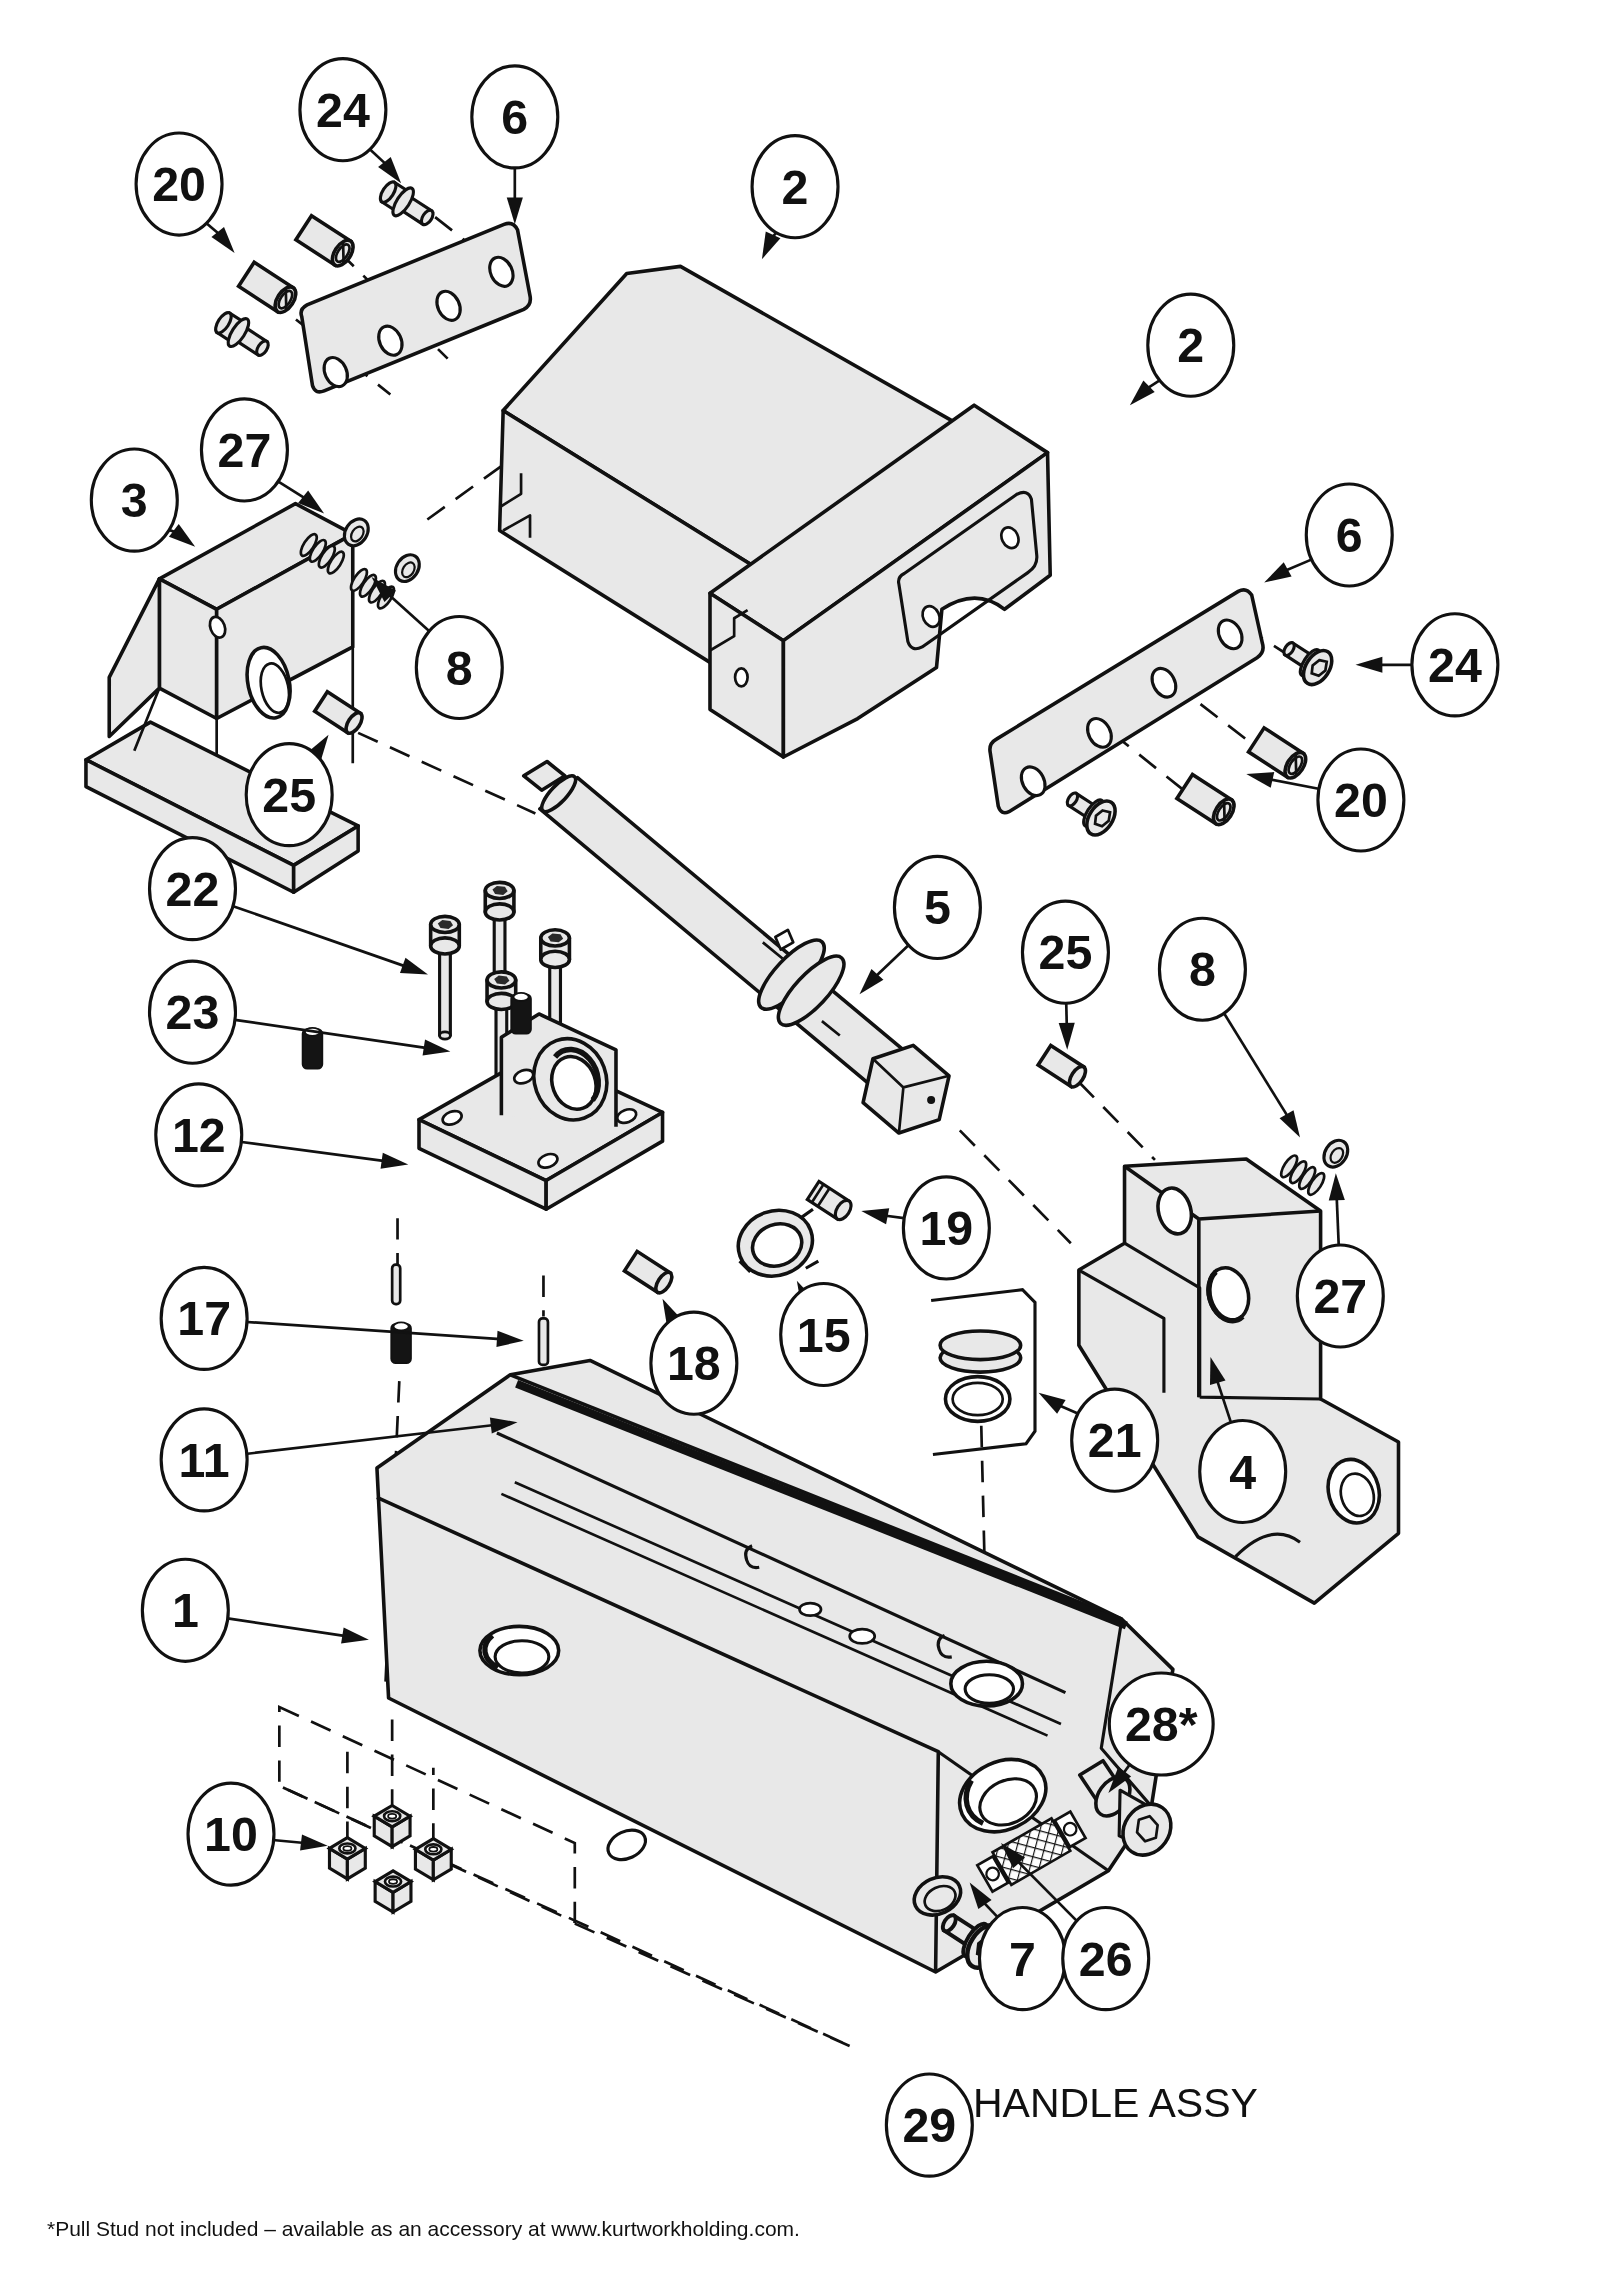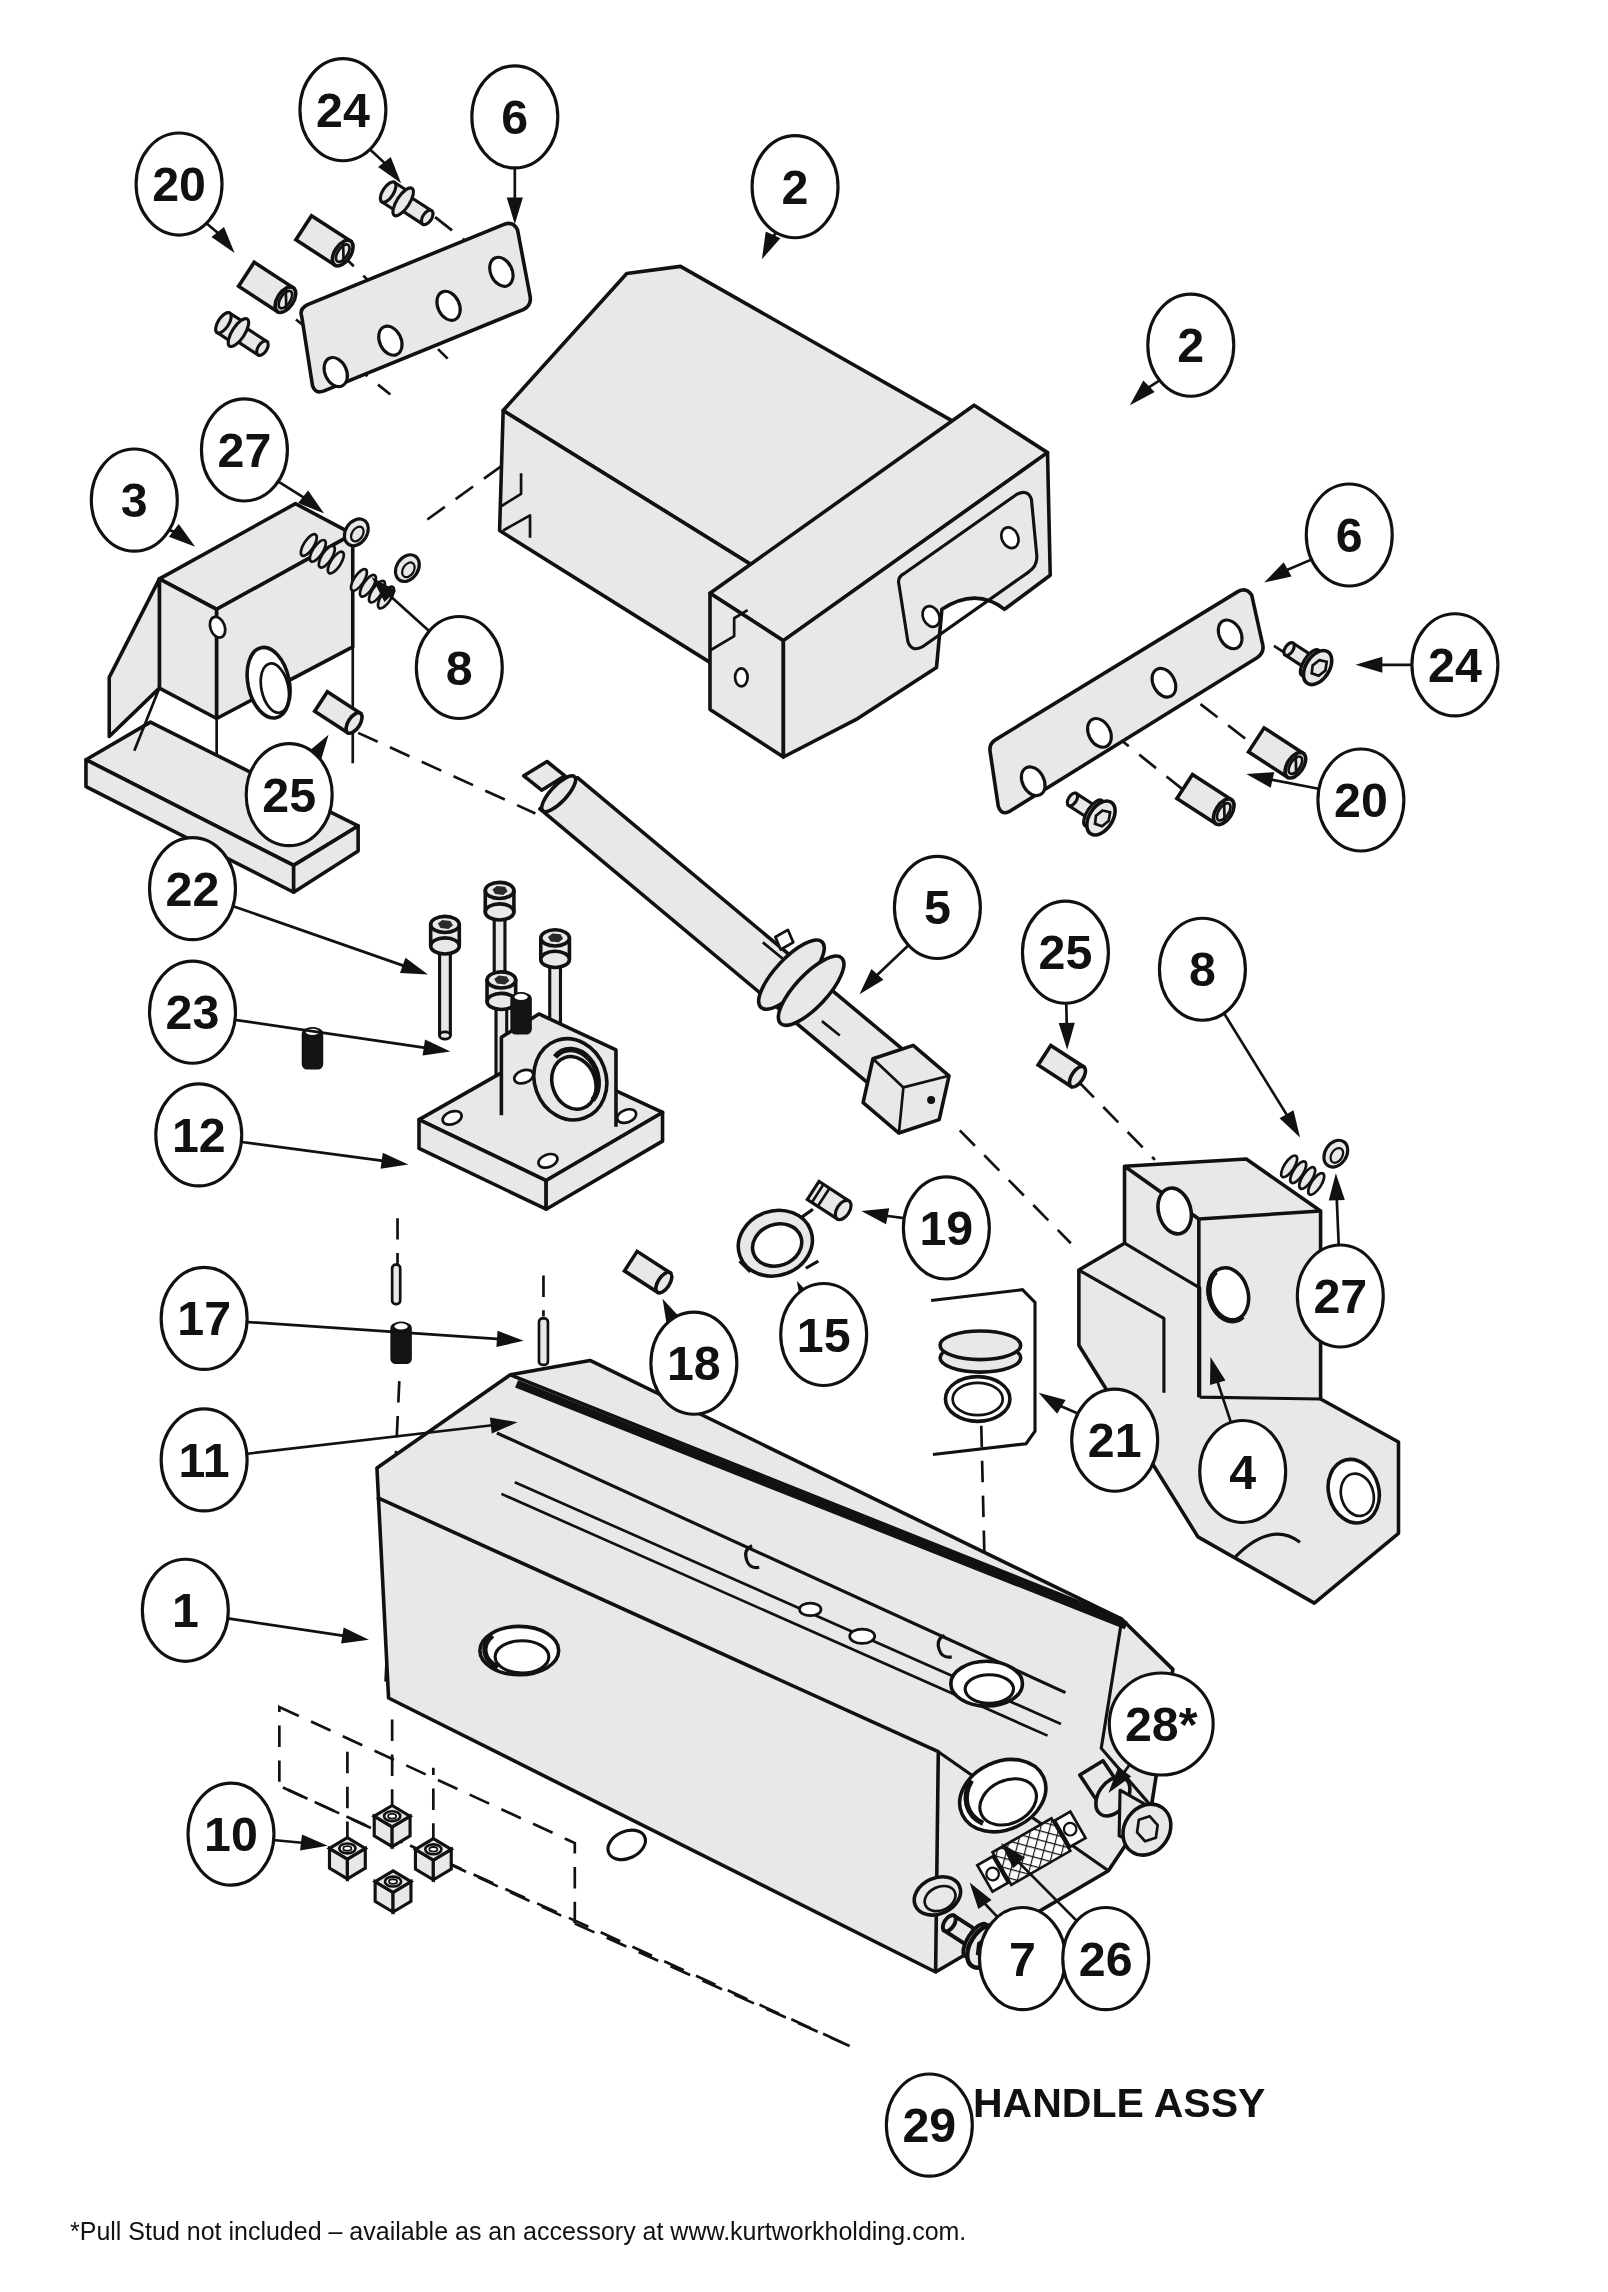--- a/index.html
+++ b/index.html
@@ -1,21 +1,21 @@
 <!DOCTYPE html>
 <html style="font-size:14.3px"><head>
 <meta charset="utf-8">
 <style>
   html,body{margin:0;padding:0;background:#888;}
   #page{position:relative;width:1608px;height:2293px;background:#ffffff;overflow:hidden;
         font-family:"Liberation Sans", sans-serif;}
   #diagram{position:absolute;left:0;top:0;}
   .overlay{position:absolute;color:#111;}
-  #handle-note{left:973px;top:2076px;font-size:41px;font-weight:bold;line-height:54px;letter-spacing:0px;}
-  #footnote{left:47px;top:2217px;font-size:25px;font-weight:400;margin-left:23px;}
+  #handle-note{left:973px;top:2076px;font-size:41px;font-weight:normal;line-height:54px;letter-spacing:0px;}
+  #footnote{left:47px;top:2217px;font-size:21px;font-weight:400;}
 </style>
 </head>
 <body>
 
 <div id="page">
 <svg id="diagram" width="1608" height="2293" viewBox="0 0 1796 2560">
   <defs>
     <pattern id="xhatch" width="10" height="10" patternUnits="userSpaceOnUse" patternTransform="rotate(45)">
       <rect width="10" height="10" fill="#ffffff"></rect>
       <path d="M0,0 L0,10 M0,0 L10,0" stroke="#111" stroke-width="2.6"></path>

